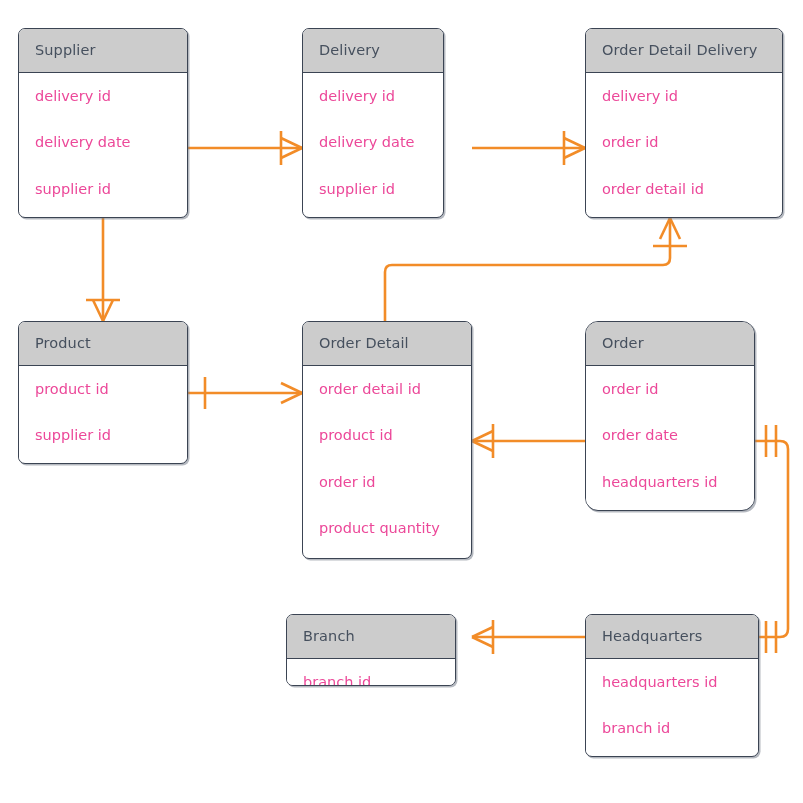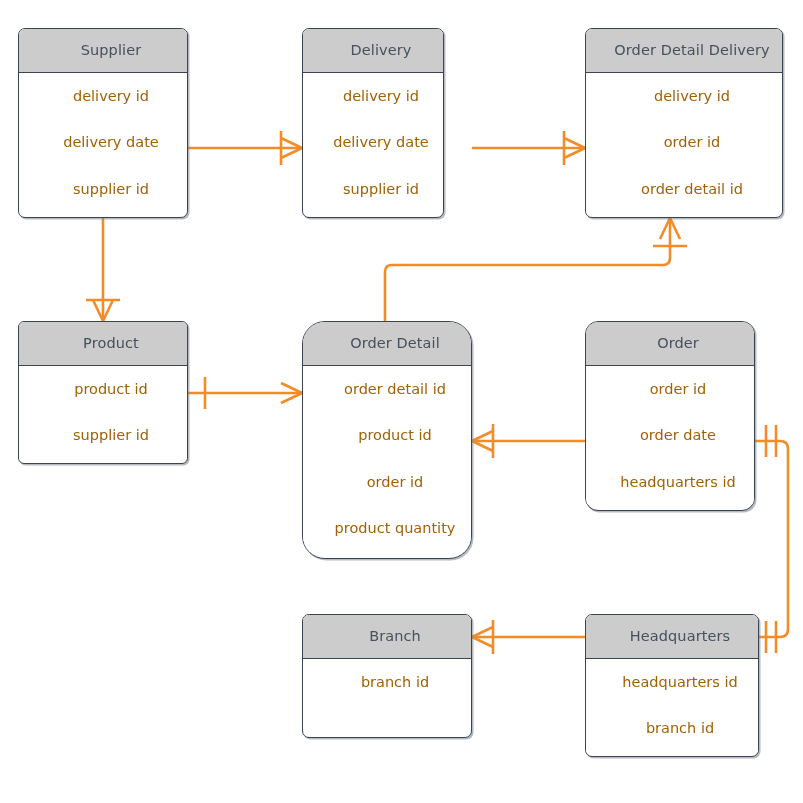--- a/index.html
+++ b/index.html
@@ -9,21 +9,20 @@
   }
   body {
     font-family: "DejaVu Sans", "Liberation Sans", sans-serif;
   }
   #canvas {
     position: relative;
     width: 803px;
     height: 803px;
     background: #ffffff;
     overflow: hidden;
-    text-align: center;
   }
   #wires {
     position: absolute;
     left: 0;
     top: 0;
     width: 803px;
     height: 803px;
     pointer-events: none;
   }
   .entity {
@@ -47,21 +46,21 @@
     letter-spacing: 0.1px;
     white-space: nowrap;
   }
   .entity-body {
     box-sizing: border-box;
     padding: 0;
     background: #ffffff;
   }
   .attr {
     box-sizing: border-box;
-    color: #a16207;
+    color: #ec4899;
     font-size: 14.5px;
     line-height: 1;
     padding: 16px 0 16px 16px;
     white-space: nowrap;
   }
 </style>
 </head>
 <body>
 
 <div id="canvas">
@@ -150,48 +149,48 @@
 
   <div class="entity" style="left:585px; top:28px; width:198px; height:190px;">
     <div class="entity-header">Order Detail Delivery</div>
     <div class="entity-body">
       <div class="attr">delivery id</div>
       <div class="attr">order id</div>
       <div class="attr">order detail id</div>
     </div>
   </div>
 
-  <div class="entity" style="left:18px; top:321px; width:170px; height:143px;border-radius:6px;">
+  <div class="entity" style="left:18px; top:321px; width:170px; height:143px;">
     <div class="entity-header">Product</div>
     <div class="entity-body">
       <div class="attr">product id</div>
       <div class="attr">supplier id</div>
     </div>
   </div>
 
-  <div class="entity" style="left:302px; top:321px; width:170px; height:238px;border-radius:23px;">
+  <div class="entity" style="left:302px; top:321px; width:170px; height:238px;">
     <div class="entity-header">Order Detail</div>
     <div class="entity-body">
       <div class="attr">order detail id</div>
       <div class="attr">product id</div>
       <div class="attr">order id</div>
       <div class="attr">product quantity</div>
     </div>
   </div>
 
   <div class="entity" style="left:585px; top:321px; width:170px; height:190px;border-radius:13px;">
     <div class="entity-header">Order</div>
     <div class="entity-body">
       <div class="attr">order id</div>
       <div class="attr">order date</div>
       <div class="attr">headquarters id</div>
     </div>
   </div>
 
-  <div class="entity" style="left:302px; top:614px; width:170px; height:124px;">
+  <div class="entity" style="left:286px; top:614px; width:170px; height:72px;">
     <div class="entity-header">Branch</div>
     <div class="entity-body">
       <div class="attr">branch id</div>
     </div>
   </div>
 
   <div class="entity" style="left:585px; top:614px; width:174px; height:143px;">
     <div class="entity-header">Headquarters</div>
     <div class="entity-body">
       <div class="attr">headquarters id</div>

